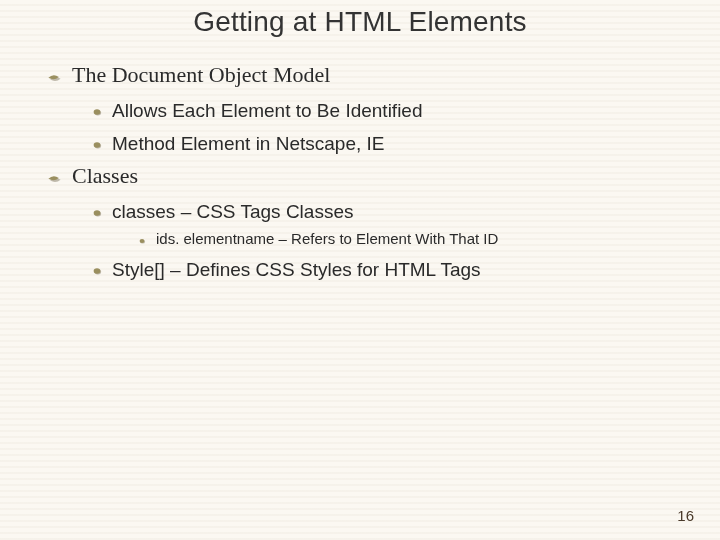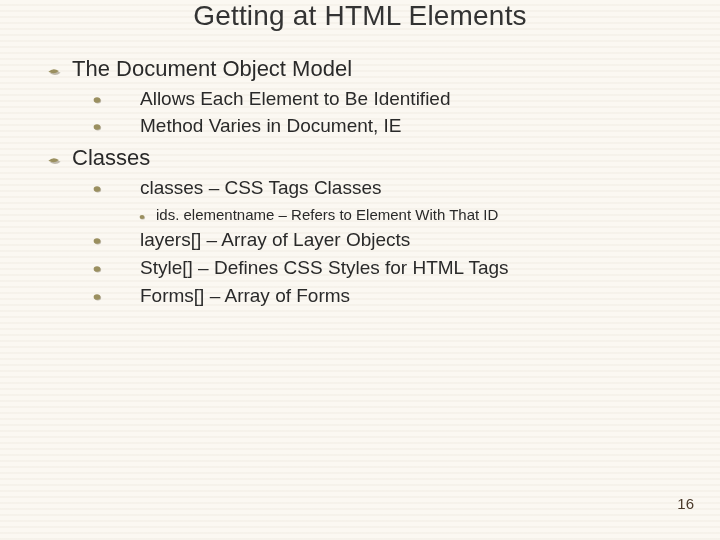--- a/index.html
+++ b/index.html
@@ -13,33 +13,33 @@
   
   body::before {
     content: "";
     position: absolute; inset: 0;
     background: repeating-linear-gradient(0deg, rgba(200,190,170,0.10) 0 2px, transparent 2px 6px);
     pointer-events: none;
   }
   .slide {
     position: relative;
     width: 720px; height: 540px;
-    padding: 0 40px 0 40px;
+    padding: 6px 40px 0 40px;
   }
   .title {
     text-align: center;
     font-size: 28px;
     font-weight: 400;
     color: #333;
     margin-bottom: 22px;
     letter-spacing: 0.2px;
   }
   .l1, .l2, .l3 { display: flex; align-items: flex-start; }
-  .l1 { margin-left: 6px; margin-top: 0; }
-  .l2 { margin-left: 52px; margin-top: 2px; gap: 28px; }
+  .l1 { margin-left: 6px; margin-top: 0; font-family: Liberation Serif, serif; }
+  .l2 { margin-left: 52px; margin-top: 8px; }
   .l3 { margin-left: 98px; margin-top: 4px; align-items: flex-end; }
   .l1 .txt { font-size: 22px; line-height: 1.35; }
   .l2 .txt { font-size: 19px; line-height: 1.35; }
   .l3 .txt { font-size: 15px; line-height: 1.4; }
   .bullet {
     display: inline-block;
     flex: 0 0 auto;
     margin-right: 10px;
   }
   .b1 svg { width: 16px; height: 16px; margin-top: 9px; }
@@ -47,21 +47,21 @@
   .b3 svg { width: 8px; height: 8px; margin-top: 6px; }
   .b1 svg path, .b2 svg ellipse, .b3 svg ellipse {
     fill: #9a8f5f;
   }
   .b1 svg .shadow, .b2 svg .shadow, .b3 svg .shadow {
     fill: rgba(80,70,40,0.35);
   }
   .pagenum {
     position: absolute;
     right: 26px;
-    bottom: 28px;
+    bottom: 16px;
     font-size: 15px;
     color: #4a3a2a;
   }
   .block { margin-bottom: 2px; }
   .group { margin-bottom: 4px; }
 </style>
 </head>
 <body>
 
 <div class="slide">
@@ -86,21 +86,21 @@
       </span>
       <span class="txt">Allows Each Element to Be Identified</span>
     </div>
     <div class="l2 block">
       <span class="bullet b2">
         <svg viewBox="0 0 12 12">
             <ellipse class="shadow" cx="7" cy="7" rx="4" ry="3.2"></ellipse>
             <ellipse cx="6" cy="6" rx="4" ry="3.2"></ellipse>
           </svg>
       </span>
-      <span class="txt">Method Varies in Document, IE</span>
+      <span class="txt">Method Element in Netscape, IE</span>
     </div>
   </div>
 
   <div class="group">
     <div class="l1 block">
       <span class="bullet b1">
         <svg viewBox="0 0 20 20">
             <path class="shadow" d="M4 12 Q10 6 17 11 Q11 16 4 12 Z" transform="translate(1.2,1.2)"></path>
             <path d="M3 11 Q9 5 16 10 Q10 15 3 11 Z"></path>
           </svg>
@@ -125,36 +125,18 @@
       </span>
       <span class="txt">ids. elementname – Refers to Element With That ID</span>
     </div>
     <div class="l2 block">
       <span class="bullet b2">
         <svg viewBox="0 0 12 12">
             <ellipse class="shadow" cx="7" cy="7" rx="4" ry="3.2"></ellipse>
             <ellipse cx="6" cy="6" rx="4" ry="3.2"></ellipse>
           </svg>
       </span>
-      <span class="txt">layers[] – Array of Layer Objects</span>
-    </div>
-    <div class="l2 block">
-      <span class="bullet b2">
-        <svg viewBox="0 0 12 12">
-            <ellipse class="shadow" cx="7" cy="7" rx="4" ry="3.2"></ellipse>
-            <ellipse cx="6" cy="6" rx="4" ry="3.2"></ellipse>
-          </svg>
-      </span>
       <span class="txt">Style[] – Defines CSS Styles for HTML Tags</span>
-    </div>
-    <div class="l2 block">
-      <span class="bullet b2">
-        <svg viewBox="0 0 12 12">
-            <ellipse class="shadow" cx="7" cy="7" rx="4" ry="3.2"></ellipse>
-            <ellipse cx="6" cy="6" rx="4" ry="3.2"></ellipse>
-          </svg>
-      </span>
-      <span class="txt">Forms[] – Array of Forms</span>
     </div>
   </div>
 
   <div class="pagenum">16</div>
 </div>
 
 </body></html>

